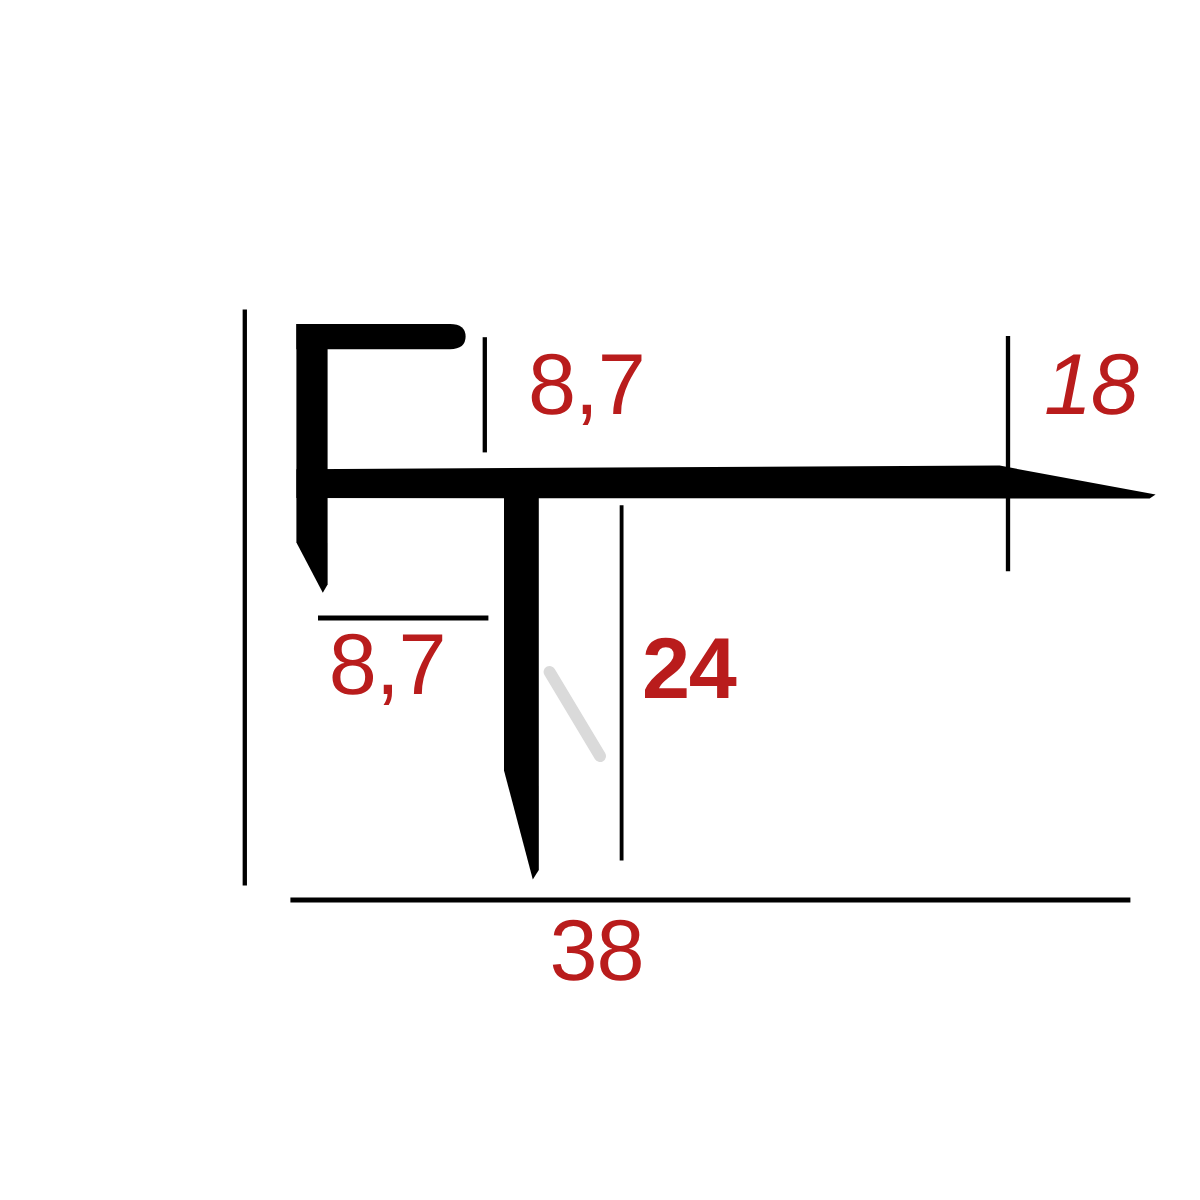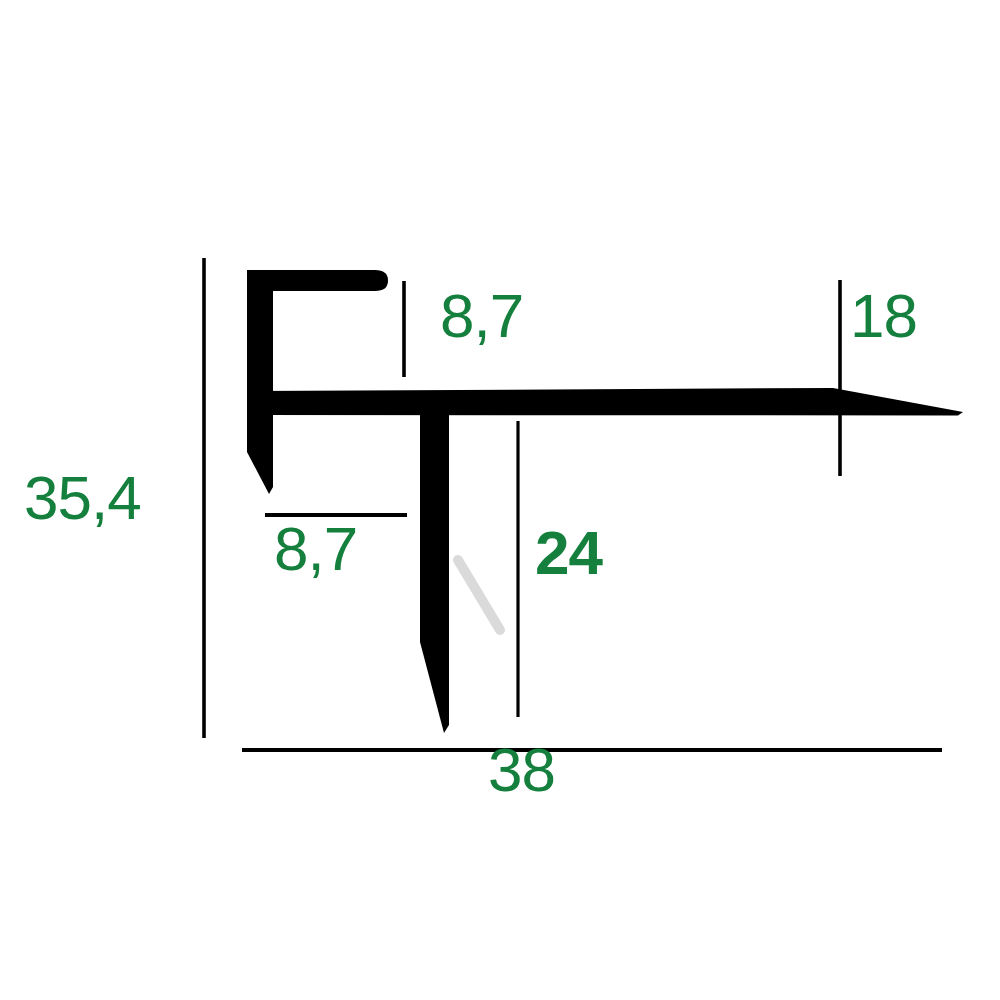--- a/index.html
+++ b/index.html
@@ -5,33 +5,33 @@
   html,body{margin:0;padding:0;}
   body{
     width:1000px;height:1000px;background:#ffffff;
     font-family:"Liberation Sans", sans-serif;
     position:relative;overflow:hidden;
   }
   .stage{position:absolute;left:0;top:0;width:1000px;height:1000px;}
   svg.drawing{position:absolute;left:0;top:0;width:1000px;height:1000px;}
   .dim-label{
     position:absolute;
-    color:#15803d;
-    font-size:62px;
+    color:#b91c1c;
+    font-size:72px;
     line-height:1;
     letter-spacing:-1px;
     white-space:nowrap;
     user-select:none;
   }
   .lbl-overall-height{left:24px;top:467px;}
   .lbl-top-return{left:440px;top:285px;}
-  .lbl-right-end{left:850px;top:285px;}
+  .lbl-right-end{left:870px;top:285px;font-style:italic;}
   .lbl-left-return{left:274px;top:518px;}
   .lbl-stem{left:535px;top:522px;font-weight:bold;}
-  .lbl-overall-width{left:458px;top:739px;margin-left:30px;}
+  .lbl-overall-width{left:458px;top:757px;}
 </style>
 </head>
 <body>
 
 <div class="stage">
 
   <svg class="drawing" viewBox="0 0 1000 1000" xmlns="http://www.w3.org/2000/svg">
 
     <line x1="458" y1="560" x2="500" y2="630" stroke="#dadada" stroke-width="10" stroke-linecap="round"></line>
 
@@ -49,21 +49,20 @@
 
     <line x1="840" y1="280" x2="840" y2="476" stroke="#000000" stroke-width="3.6"></line>
 
     <line x1="518" y1="421" x2="518" y2="717" stroke="#000000" stroke-width="3.2"></line>
 
     <line x1="265" y1="515" x2="407" y2="515" stroke="#000000" stroke-width="4"></line>
 
     <line x1="242" y1="750" x2="942" y2="750" stroke="#000000" stroke-width="4"></line>
   </svg>
 
-  <div class="dim-label lbl-overall-height">35,4</div>
 
   <div class="dim-label lbl-top-return">8,7</div>
 
   <div class="dim-label lbl-right-end">18</div>
 
   <div class="dim-label lbl-left-return">8,7</div>
 
   <div class="dim-label lbl-stem">24</div>
 
   <div class="dim-label lbl-overall-width">38</div>

